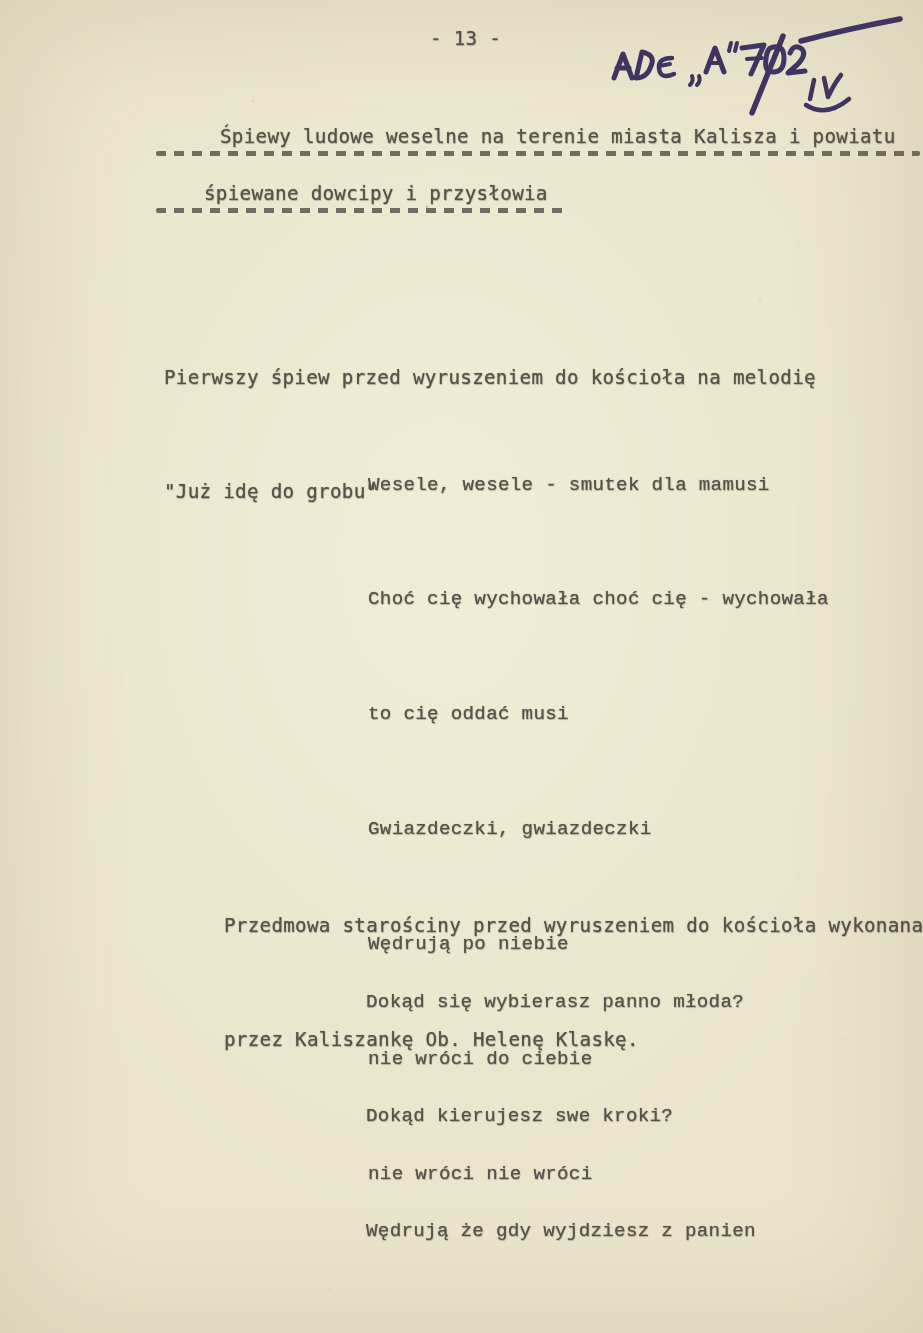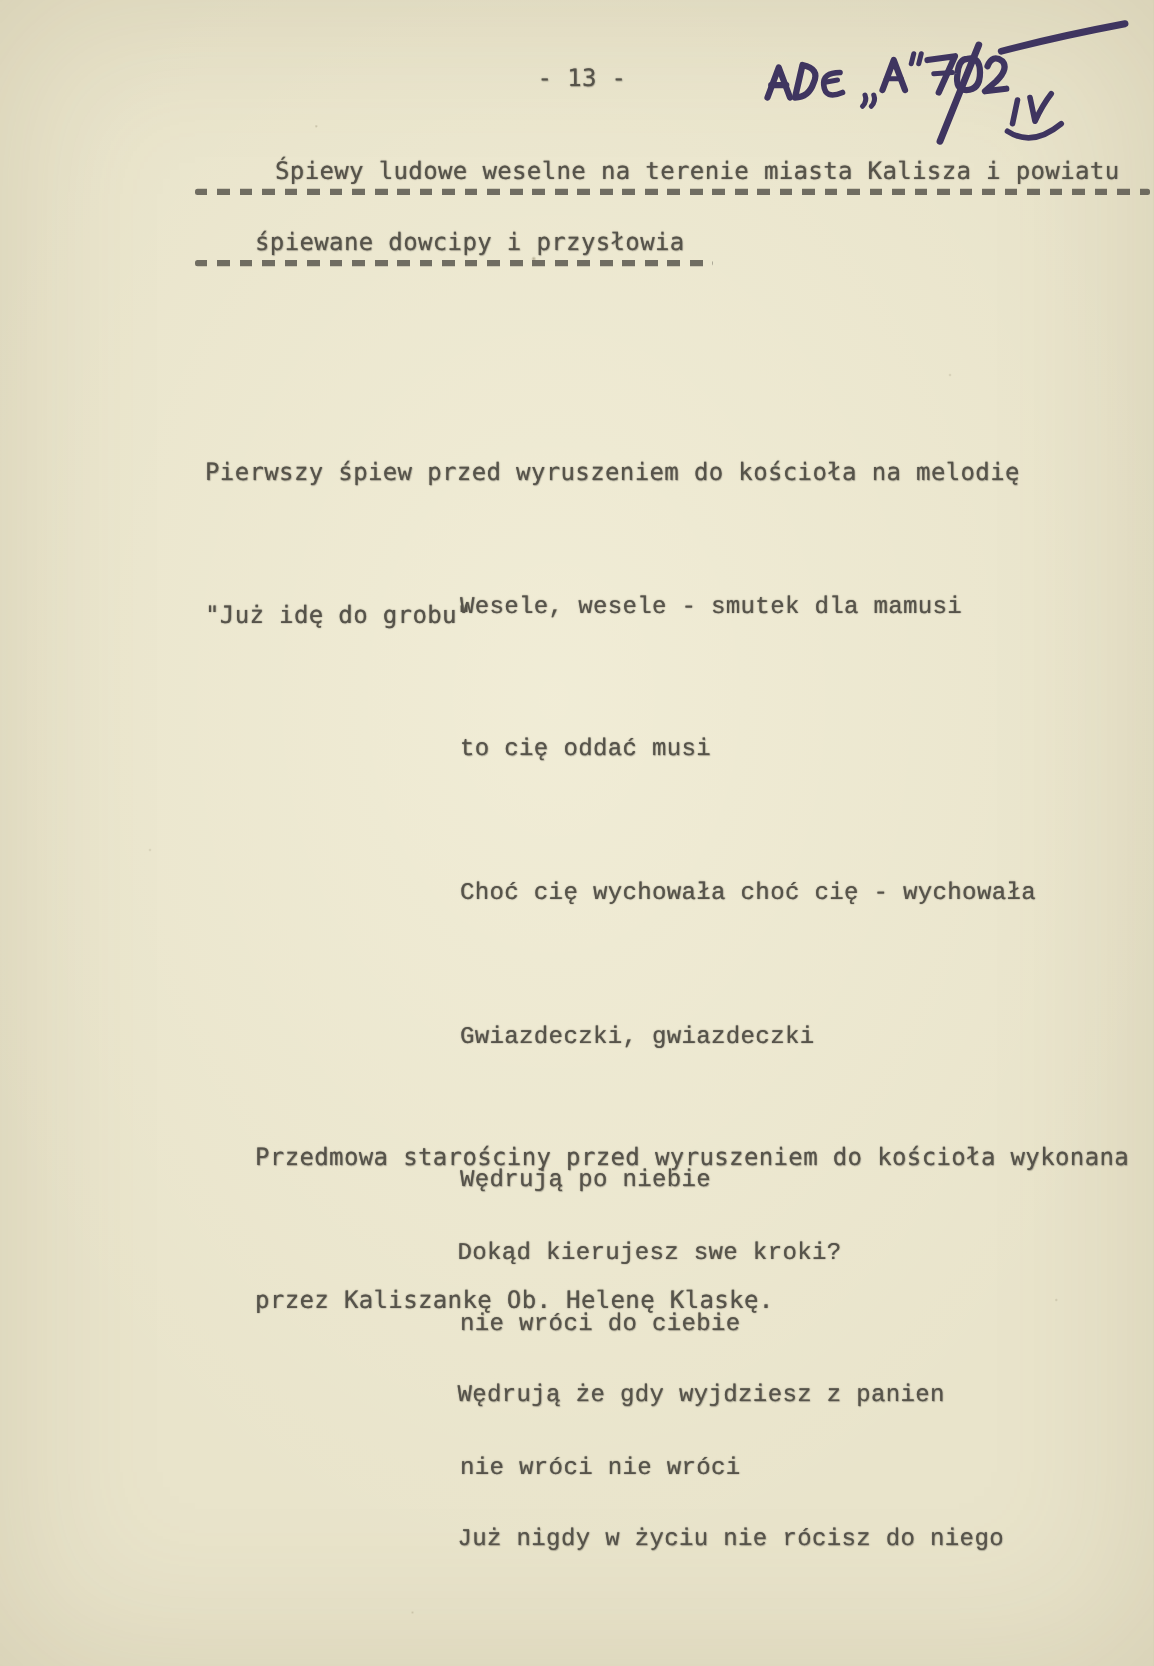--- a/index.html
+++ b/index.html
@@ -38,21 +38,21 @@
   }
   .verse div{height:38.3px;font-family:Liberation Mono, monospace;}
   .pen-svg{position:absolute;left:592px;top:8px;}
   .sr{position:absolute;width:1px;height:1px;overflow:hidden;clip:rect(0 0 0 0);white-space:nowrap;}
 </style>
 </head>
 <body>
 
 <div class="page">
 
-  <div class="type" style="left:430px;top:44px;text-align:right;">- 13 -</div>
+  <div class="type" style="left:430px;top:20px;text-align:right;">- 13 -</div>
 
   <svg class="pen-svg" width="330" height="118" viewBox="0 0 330 118" fill="none" stroke="#3f3560" stroke-width="5" stroke-linecap="round" stroke-linejoin="round">
 
     <path d="M22,70 L31,46 L40,70"></path>
     <path d="M25,60 L37,60"></path>
     <path d="M44,70 L50,44 Q64,47 59,58 Q55,70 44,70"></path>
     <path d="M80,50 Q66,50 67,60 Q68,72 82,66" stroke-width="4.5"></path>
     <path d="M67,58 L78,56" stroke-width="4"></path>
 
     <path d="M100,68 q2,5 -2,9" stroke-width="4"></path>
@@ -85,37 +85,38 @@
   <div class="type" style="left:204px;top:183px;line-height:22px;">śpiewane dowcipy i przysłowia</div>
   <div class="dashes" style="left:156px;top:208px;width:414px;"></div>
 
   <div class="type" style="left:164px;top:282px;">
     <div>Pierwszy śpiew przed wyruszeniem do kościoła na melodię</div>
     <div>"Już idę do grobu"</div>
   </div>
 
   <div class="type verse" style="left:368px;top:389px;">
     <div>Wesele, wesele - smutek dla mamusi</div>
+    <div>Choć cię wychowała choć cię - wychowała</div>
     <div>to cię oddać musi</div>
-    <div>Choć cię wychowała choć cię - wychowała</div>
     <div>Gwiazdeczki, gwiazdeczki</div>
     <div>Wędrują po niebie</div>
     <div>nie wróci do ciebie</div>
     <div>nie wróci nie wróci</div>
     
     
     
   </div>
 
-  <div class="type" style="left:204px;top:830px;">
+  <div class="type" style="left:224px;top:830px;">
     <div>Przedmowa starościny przed wyruszeniem do kościoła wykonana</div>
     <div>przez Kaliszankę Ob. Helenę Klaskę.</div>
   </div>
 
   <div class="type verse" style="left:366px;top:906px;">
+    <div>Dokąd się wybierasz panno młoda?</div>
     <div>Dokąd kierujesz swe kroki?</div>
     <div>Wędrują że gdy wyjdziesz z panien</div>
     <div>Już nigdy w życiu nie rócisz do niego</div>
     
     
     
     
     
   </div>
 

